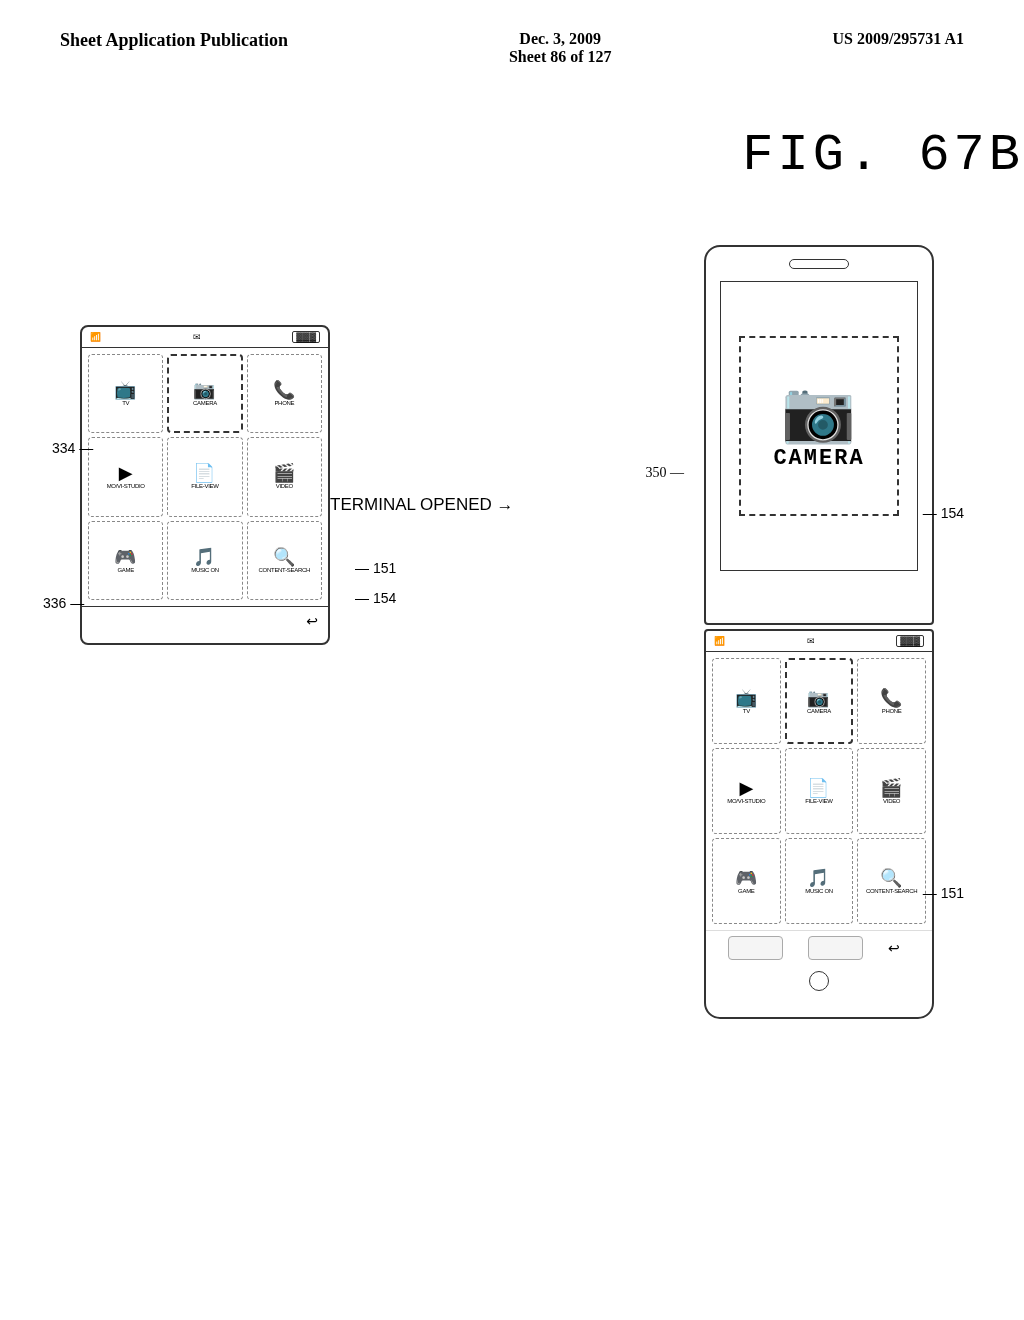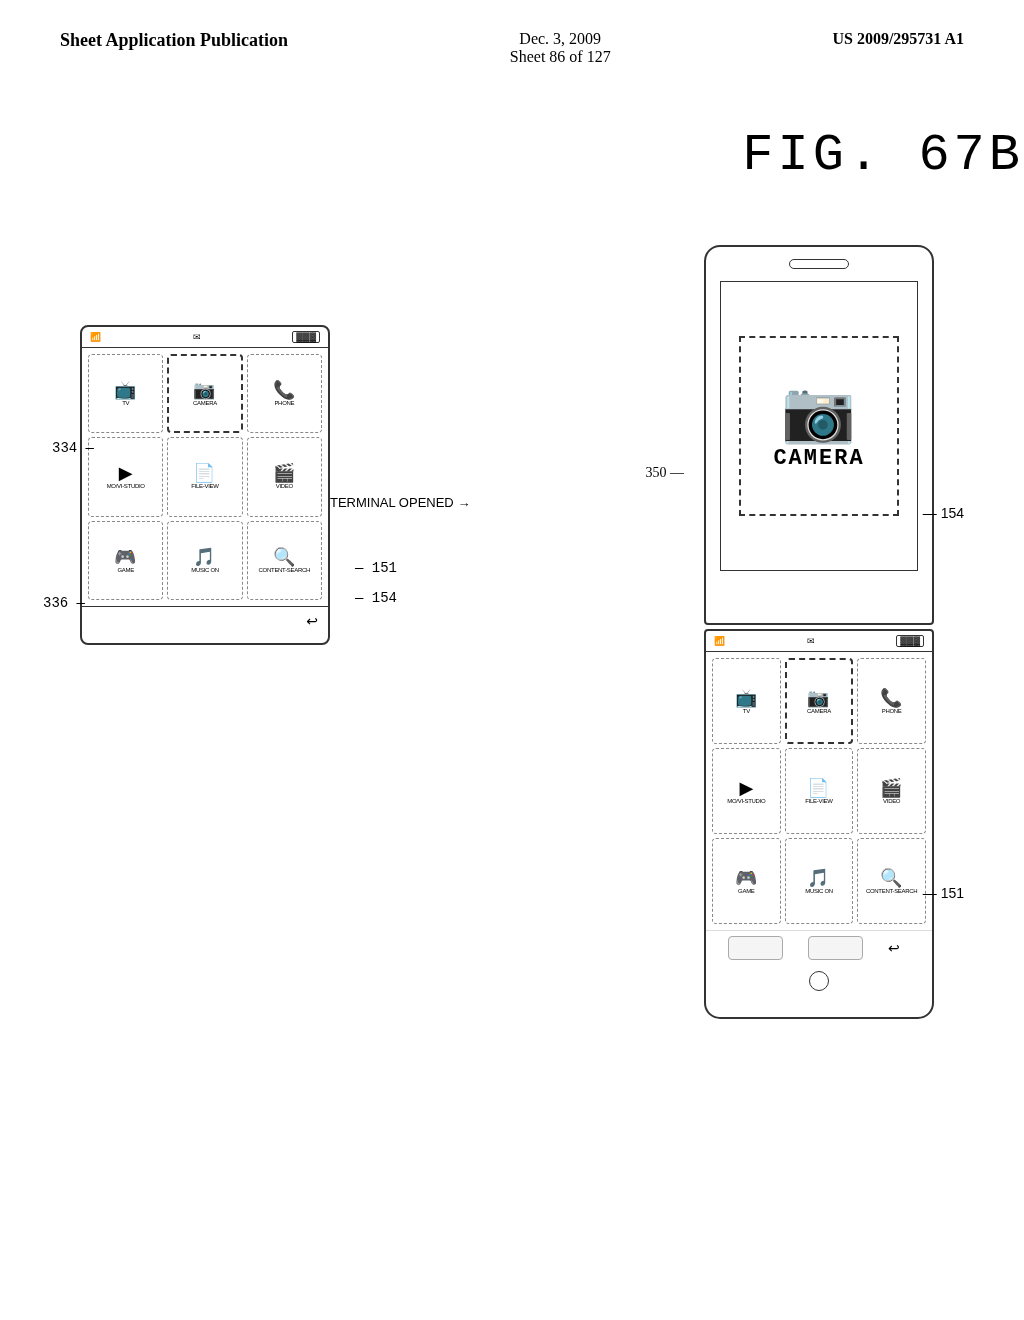--- a/index.html
+++ b/index.html
@@ -19,20 +19,21 @@
       align-items: flex-start;
       padding: 30px 60px 0 60px;
     }
     .header-left {
       font-size: 18px;
       font-weight: bold;
     }
     .header-center {
       font-size: 16px;
       text-align: center;
+      font-weight: bold;
     }
     .header-right {
       font-size: 16px;
       font-weight: bold;
       text-align: right;
     }
 
     
     .fig-title {
       text-align: right;
@@ -219,21 +220,21 @@
       height: 20px;
       border: 1.5px solid #333;
       border-radius: 50%;
       margin: 6px auto;
     }
 
     
     .label-callout {
       position: absolute;
       font-size: 14px;
-      font-family: Liberation Mono, monospace;
+      font-family: Liberation Sans, sans-serif;
     }
   </style>
 </head>
 <body>
 
 <div class="header">
   <div class="header-left">Sheet Application Publication</div>
   <div class="header-center">
     <span>Dec. 3, 2009</span><br>
     <span>Sheet 86 of 127</span>
@@ -306,21 +307,21 @@
   </div>
 
   <div class="label-callout" style="left:355px; top:355px;">
     — <span>151</span>
   </div>
 
   <div class="label-callout" style="left:355px; top:385px;">
     — <span>154</span>
   </div>
 
-  <div class="label-callout" style="left:330px; top:290px; font-family: Arial, sans-serif; font-size:13px;">
+  <div class="label-callout" style="left:330px; top:290px; font-family: Arial, sans-serif; font-size:17px;">
     <span>TERMINAL OPENED</span> →
   </div>
 
   <div class="right-phone">
 
     <div class="right-phone-top">
       <div class="right-phone-speaker"></div>
       <div class="right-phone-screen">
         <div class="camera-dashed-box">
           <span class="camera-icon-big">📷</span>

